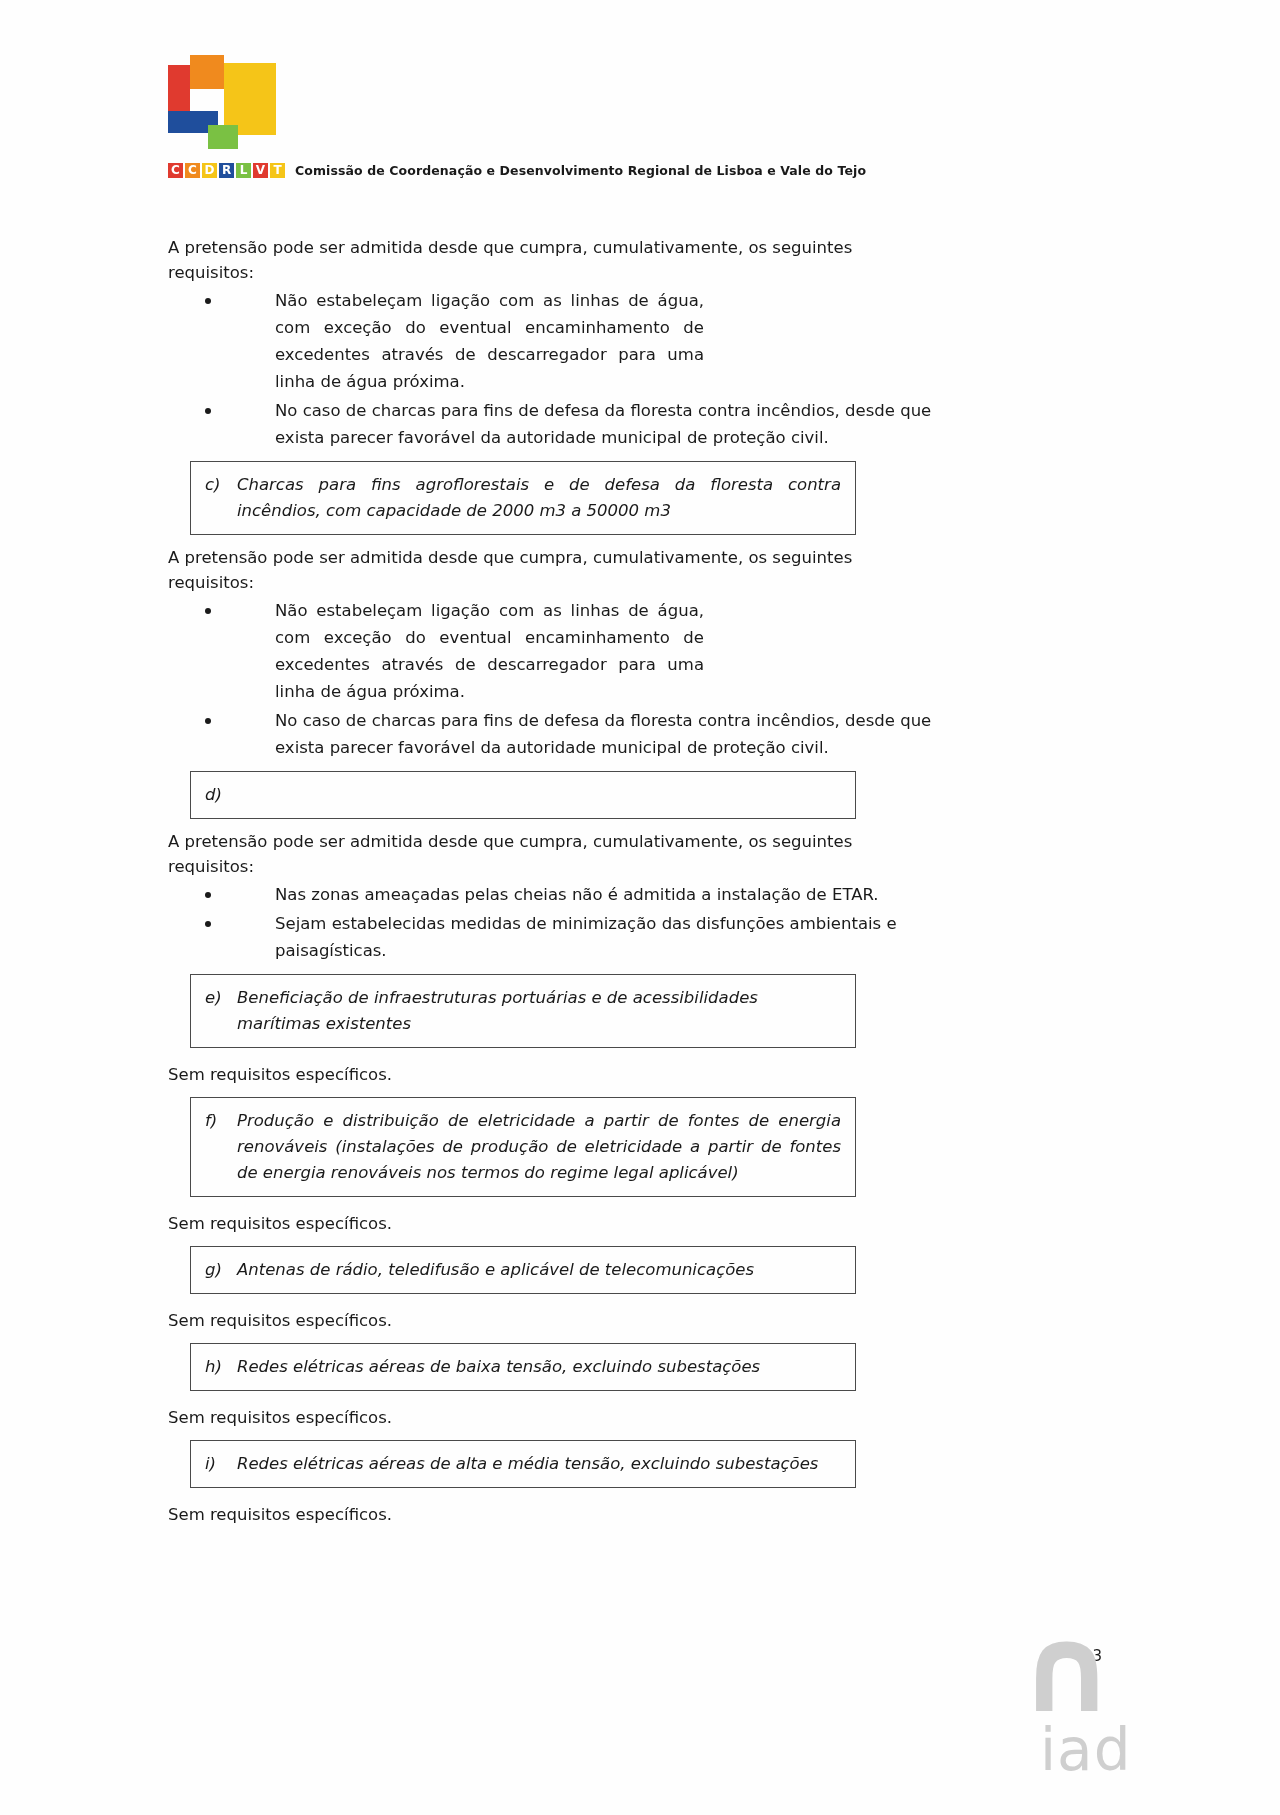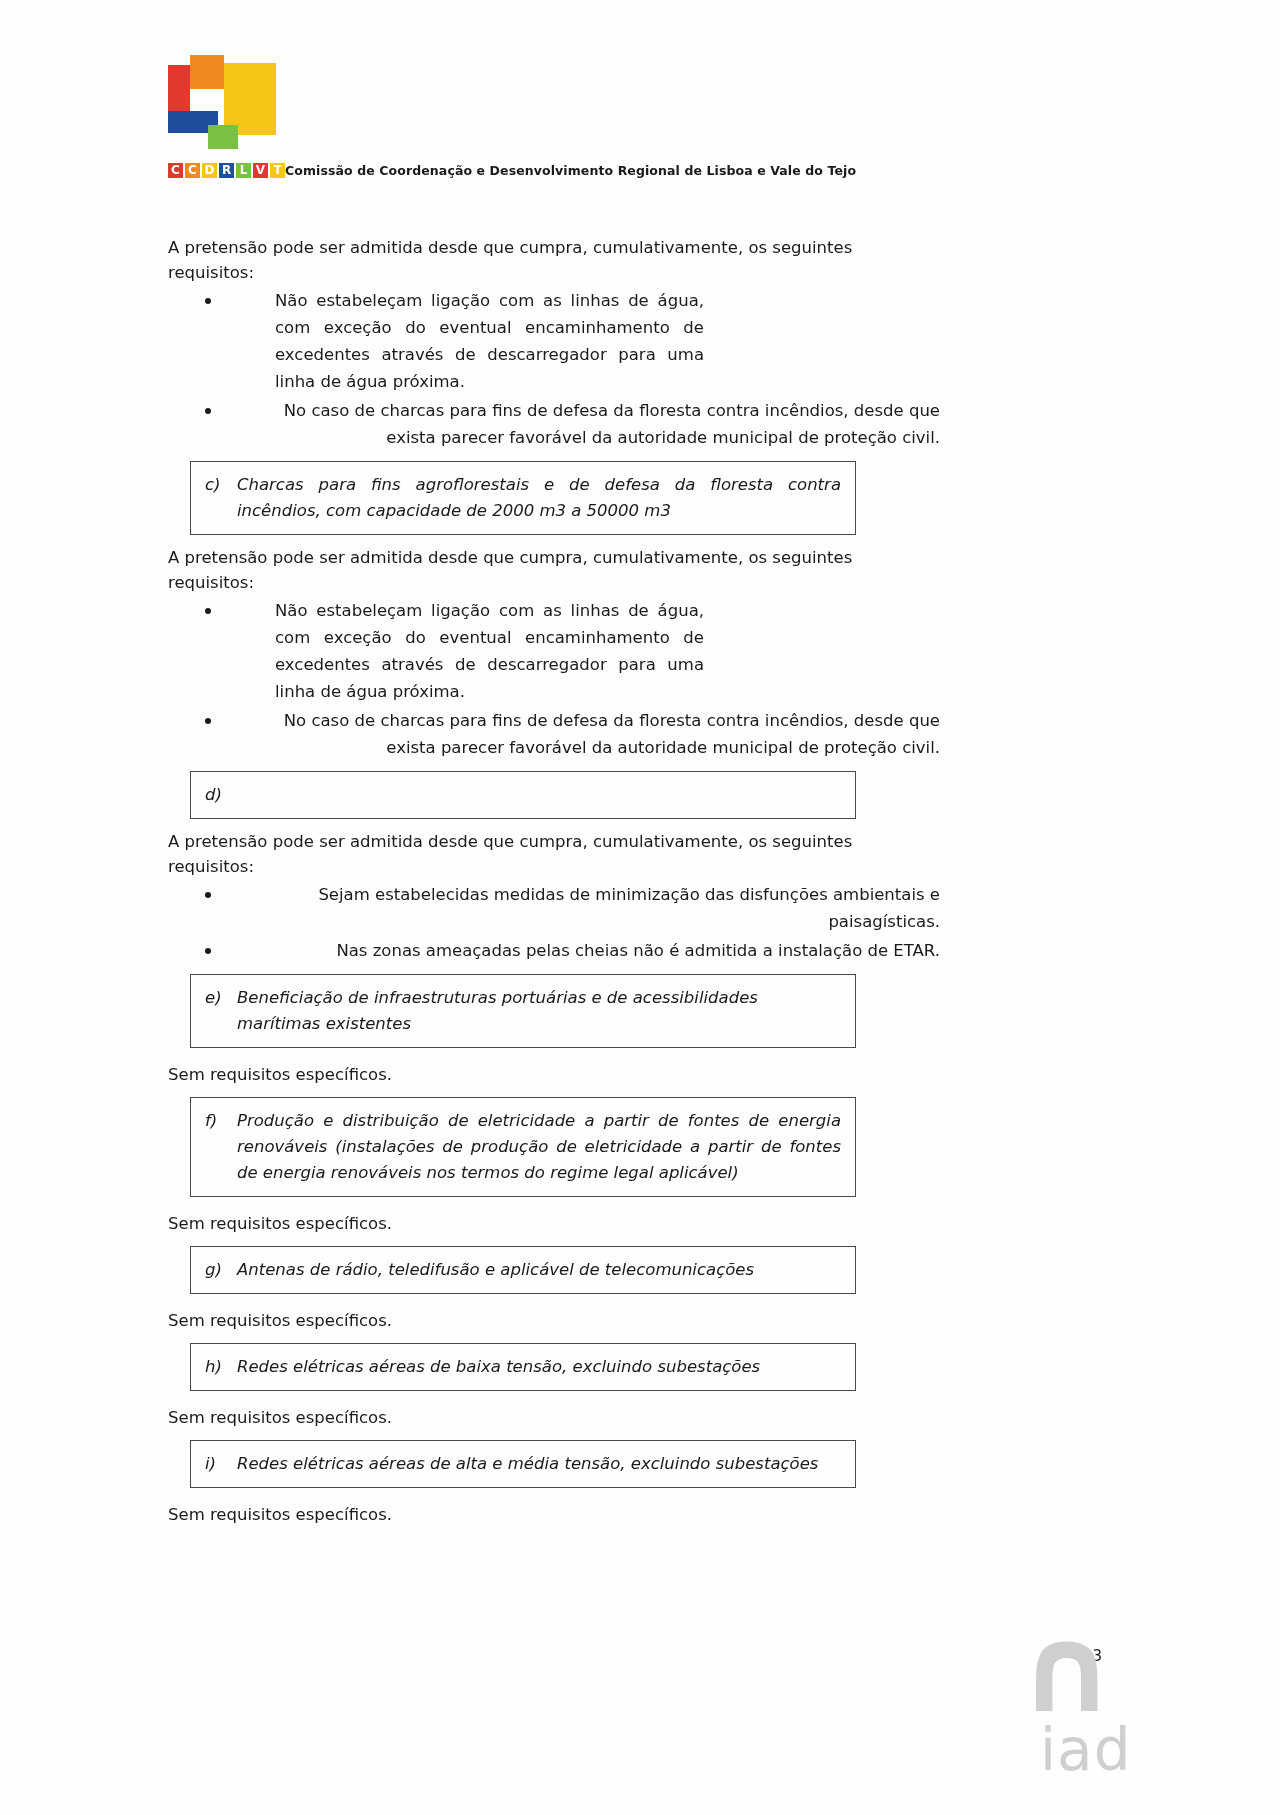--- a/index.html
+++ b/index.html
@@ -90,20 +90,21 @@
     width: 15px;
     text-align: center;
   }
   .ba-1 { background: #e03a2f; }
   .ba-2 { background: #f08a1e; }
   .ba-3 { background: #f5c518; }
   .ba-4 { background: #1f4e9c; }
   .ba-5 { background: #7ac143; }
   .ba-6 { background: #e03a2f; }
   .brand-name {
+    margin-left: 10px;
     font-size: 12.5px;
     font-weight: bold;
     color: #1a1a1a;
     letter-spacing: 0.1px;
   }
 
   
   .content {
     position: absolute;
     left: 0;
@@ -125,21 +126,21 @@
   ul.req li {
     position: relative;
     margin: 0 0 2px 0;
     padding: 0 320px 0 275px;
     font-size: 16.5px;
     line-height: 27px;
     text-align: justify;
     color: #1a1a1a;
   }
   ul.req li.nojust {
-    text-align: right;
+    text-align: left;
     padding-right: 84px;
   }
   ul.req li::before {
     content: "";
     position: absolute;
     left: 205px;
     top: 11px;
     width: 6px;
     height: 6px;
     border-radius: 50%;
@@ -263,22 +264,22 @@
       <li>Não estabeleçam ligação com as linhas de água, com exceção do eventual encaminhamento de excedentes através de descarregador para uma linha de água próxima.</li>
       <li class="nojust">No caso de charcas para fins de defesa da floresta contra incêndios, desde que exista parecer favorável da autoridade municipal de proteção civil.</li>
     </ul>
 
     <div class="box">
       <div class="marker">d)</div>
     </div>
 
     <p class="intro">A pretensão pode ser admitida desde que cumpra, cumulativamente, os seguintes requisitos:</p>
     <ul class="req">
+      <li class="nojust">Nas zonas ameaçadas pelas cheias não é admitida a instalação de ETAR.</li>
       <li class="nojust">Sejam estabelecidas medidas de minimização das disfunções ambientais e paisagísticas.</li>
-      <li class="nojust">Nas zonas ameaçadas pelas cheias não é admitida a instalação de ETAR.</li>
     </ul>
 
     <div class="box single">
       <div class="marker">e)</div>
       <div class="box-text">Beneficiação de infraestruturas portuárias e de acessibilidades marítimas existentes</div>
     </div>
 
     <p class="plain">Sem requisitos específicos.</p>
 
     <div class="box">

